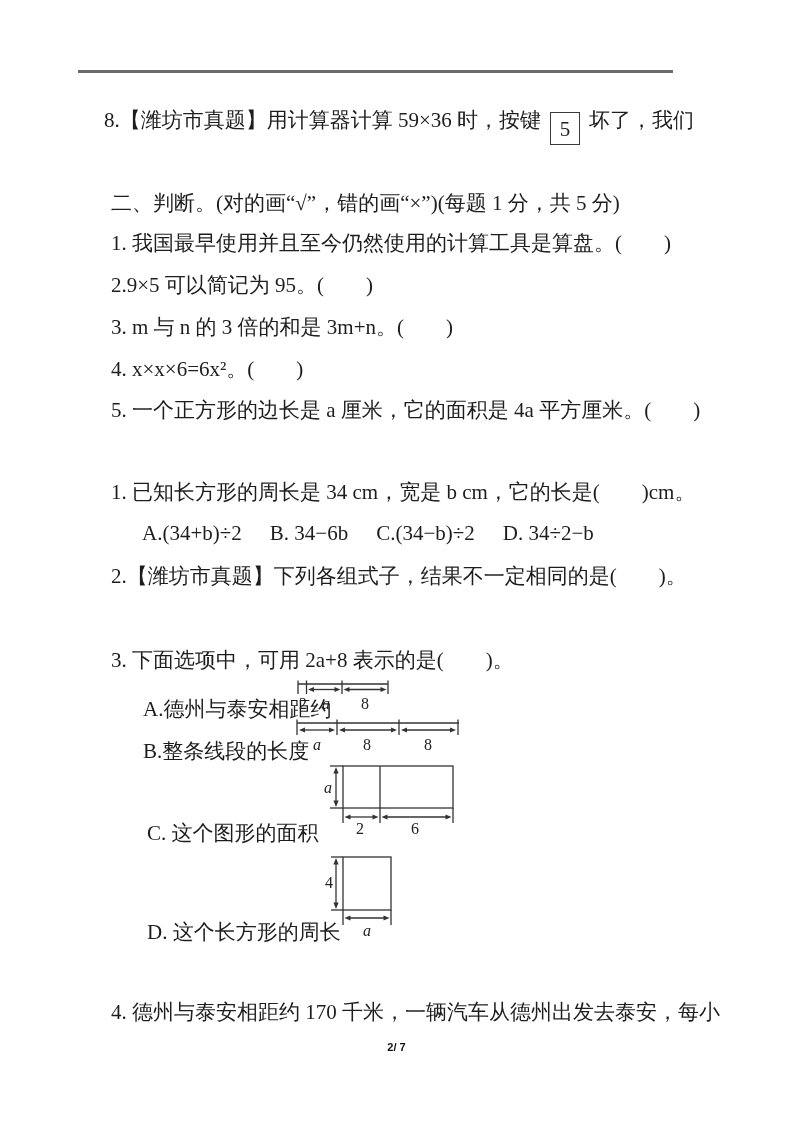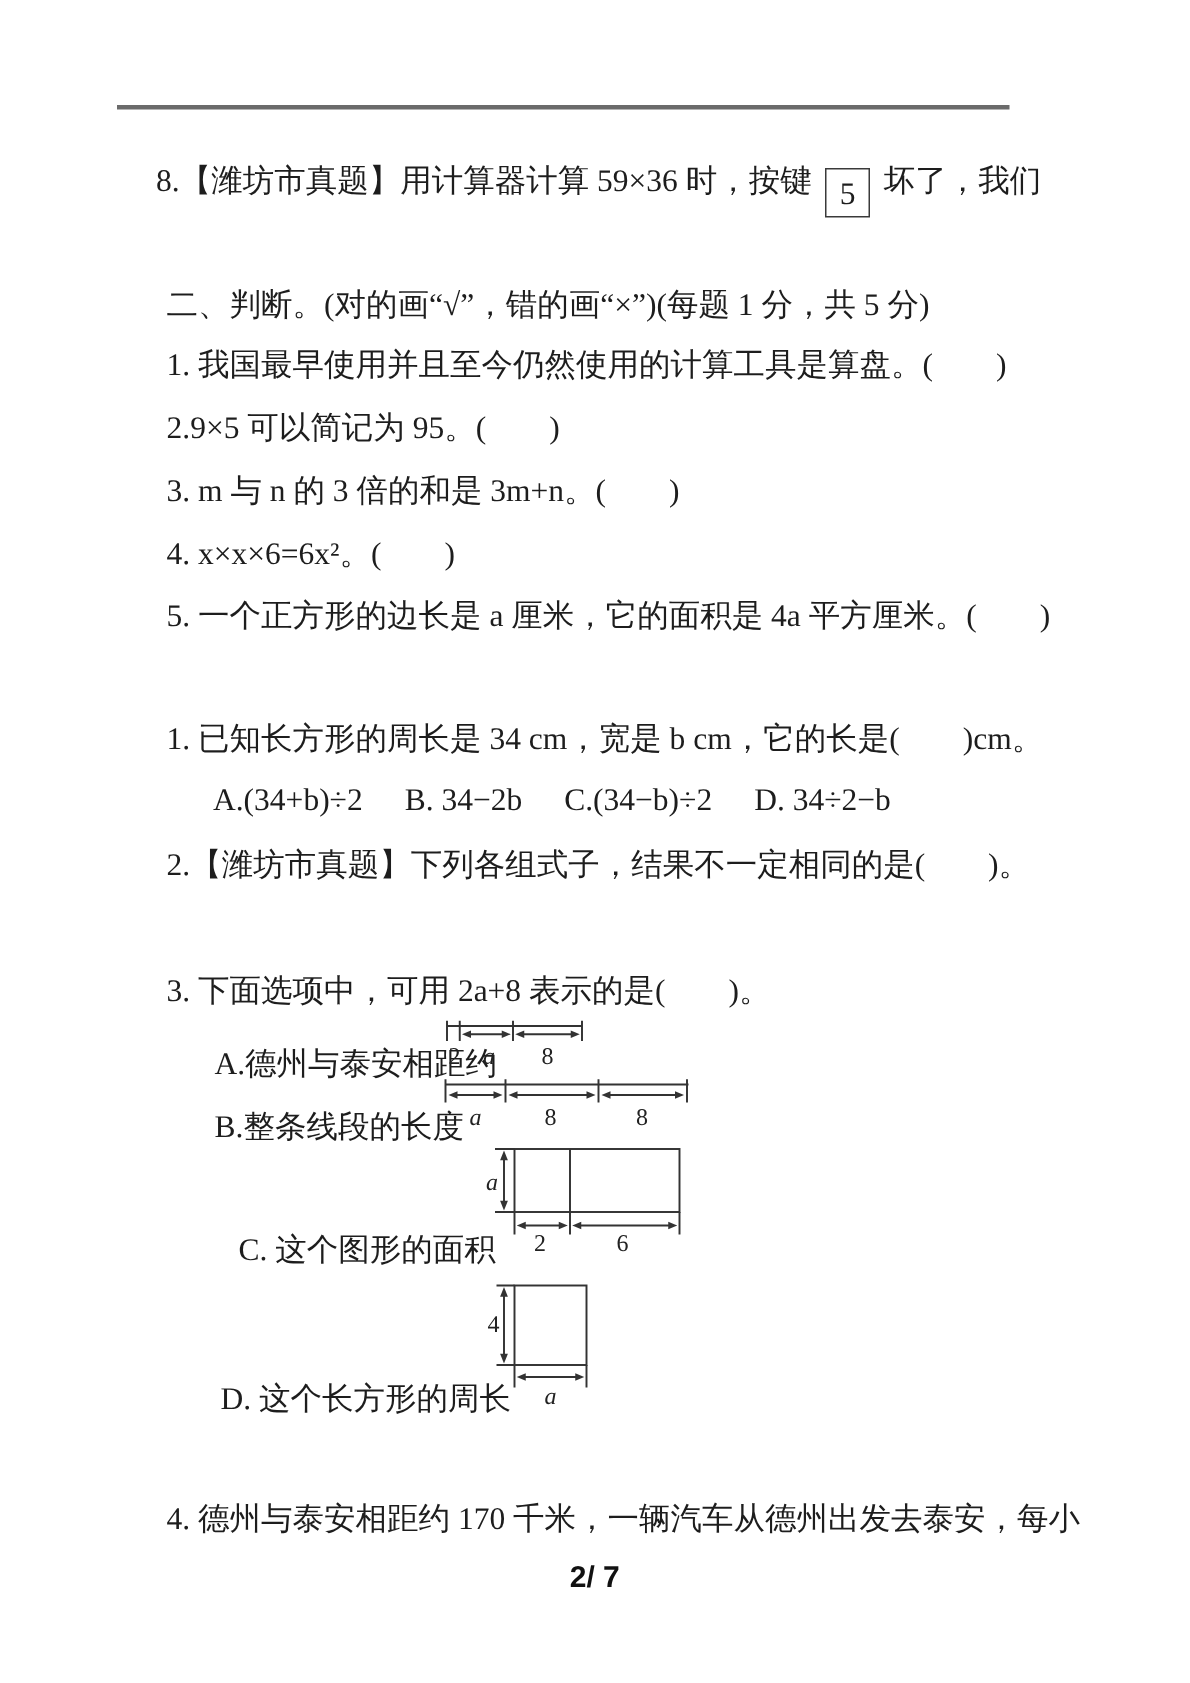--- a/index.html
+++ b/index.html
@@ -22,21 +22,21 @@
   }
   .q8line1{display:flex;align-items:center;}
   .dia{position:absolute;}
   .dia line, .dia rect{stroke:#333;stroke-width:1.3;fill:none;}
   .dia polygon{fill:#333;stroke:none;}
   .dia text{font-size:16px;fill:#222;font-family:"Liberation Serif","DejaVu Serif",serif;}
   .dia text.var{font-style:italic;}
   .pagenum{
     position:absolute;left:0;width:793px;text-align:center;
     font-family:"Liberation Sans","DejaVu Sans",sans-serif;
-    font-weight:bold;font-size:20px;color:#111;
+    font-weight:bold;font-size:11px;color:#111;
   }
 </style>
 </head>
 <body>
 
 <div class="page">
 
   <div class="rule" style="left:78px;top:70px;width:595px;"></div>
 
   <div class="row q8line1" style="left:104px;top:103px;">
@@ -65,21 +65,21 @@
   </div>
   <div class="row judge" style="left:111px;top:397px;">
     <span>5. 一个正方形的边长是 a 厘米，它的面积是 4a 平方厘米。</span>
     <span>(　　)</span>
   </div>
 
 
   <div class="row" style="left:111px;top:479px;">1. 已知长方形的周长是 34 cm，宽是 b cm，它的长是(　　)cm。</div>
   <div class="row opts g28" style="left:142px;top:520px;">
     <span>A.(34+b)÷2</span>
-    <span>B. 34−2b</span>
+    <span>B. 34−6b</span>
     <span>C.(34−b)÷2</span>
     <span>D. 34÷2−b</span>
   </div>
 
   <div class="row" style="left:111px;top:563px;">2.【潍坊市真题】下列各组式子，结果不一定相同的是(　　)。</div>
 
   <div class="row" style="left:111px;top:647px;">3. 下面选项中，可用 2a+8 表示的是(　　)。</div>
 
   <div class="row" style="left:143px;top:696px;">A.德州与泰安相距约</div>
   <svg class="dia" style="left:297px;top:680px;" width="92" height="32" viewBox="0 0 92 32">
@@ -134,21 +134,21 @@
     <line x1="130" y1="44" x2="130" y2="59"></line>
     <polygon points="21.5,53 27.5,50.5 27.5,55.5"></polygon>
       <line x1="26.5" y1="53" x2="51" y2="53"></line>
       <polygon points="55.5,53 49.5,50.5 49.5,55.5"></polygon>
     <polygon points="58.5,53 64.5,50.5 64.5,55.5"></polygon>
       <line x1="63.5" y1="53" x2="124" y2="53"></line>
       <polygon points="128.5,53 122.5,50.5 122.5,55.5"></polygon>
     <text x="33" y="70">2</text>
     <text x="88" y="70">6</text>
   </svg>
-  <div class="row" style="left:147px;top:820px;margin-left:12px;">C. 这个图形的面积</div>
+  <div class="row" style="left:147px;top:820px;">C. 这个图形的面积</div>
 
   <svg class="dia" style="left:325px;top:855px;" width="74" height="84" viewBox="0 0 74 84">
     <rect x="18" y="2" width="48" height="53"></rect>
     <line x1="6" y1="2" x2="18" y2="2"></line>
     <line x1="6" y1="55" x2="18" y2="55"></line>
     <polygon points="11,3 8.4,9.5 13.6,9.5"></polygon>
       <line x1="11" y1="8.5" x2="11" y2="48.5"></line>
       <polygon points="11,54 8.4,47.5 13.6,47.5"></polygon>
     <text x="0" y="33">4</text>
     <line x1="18" y1="55" x2="18" y2="70"></line>

